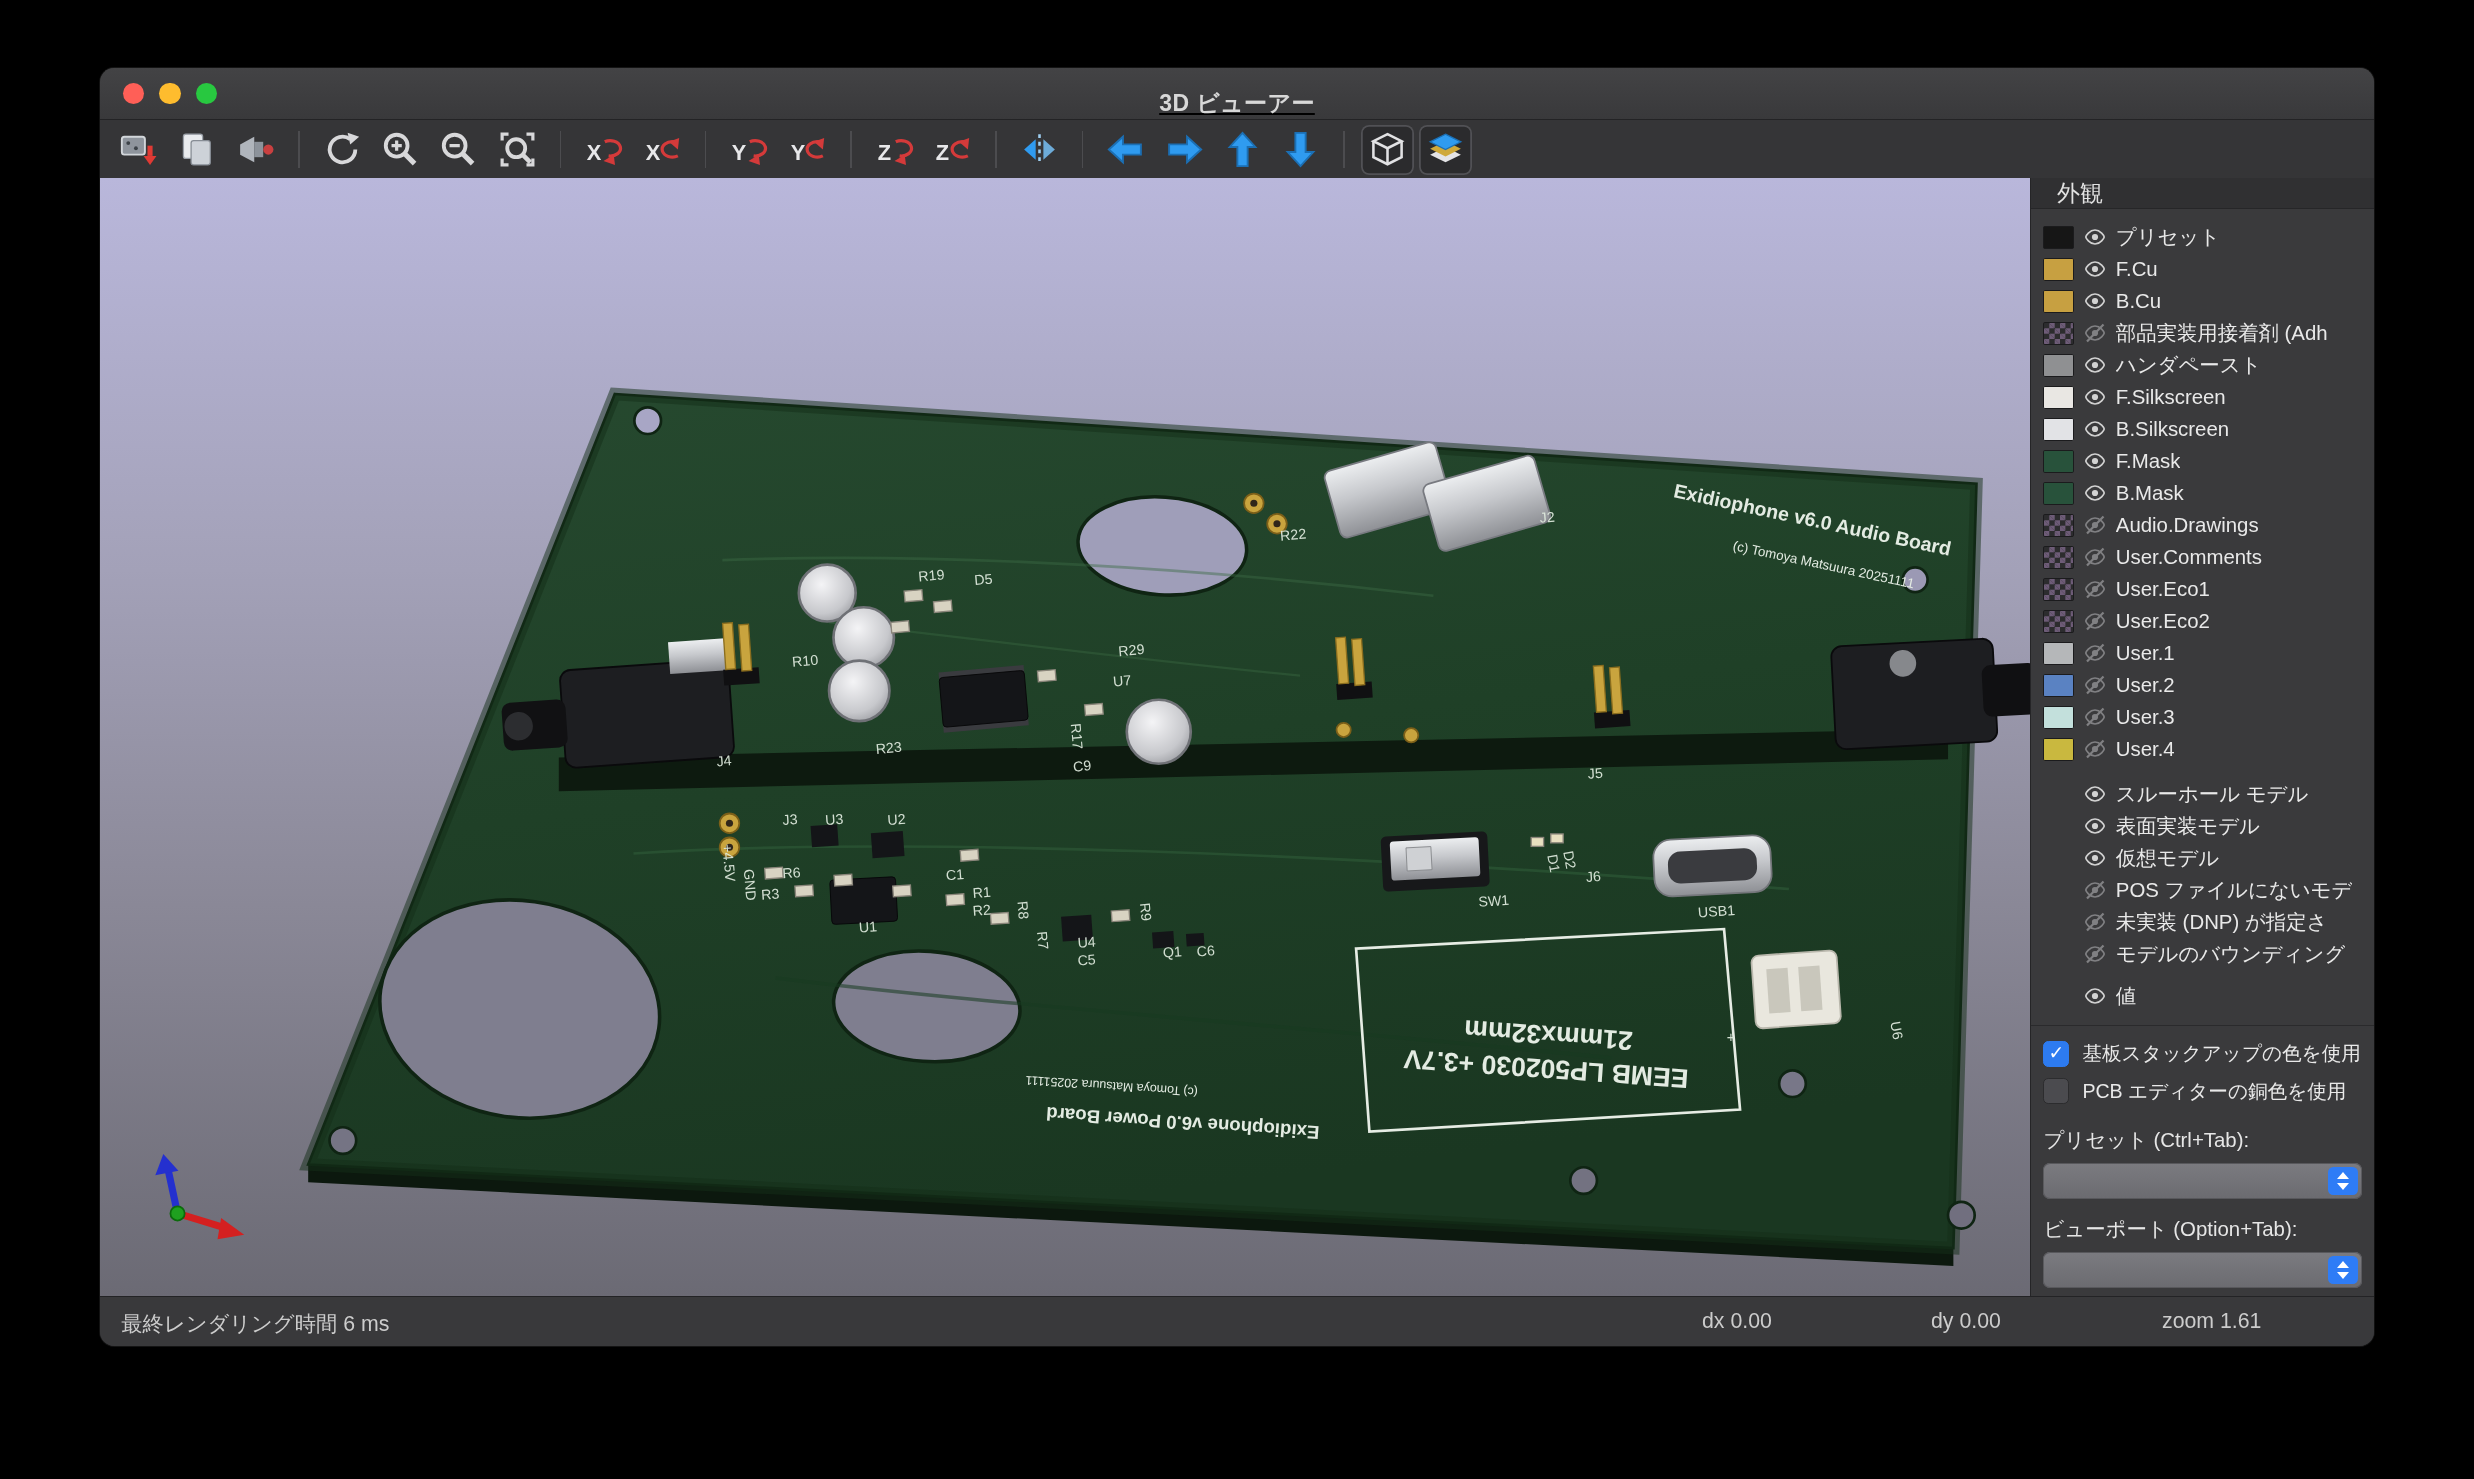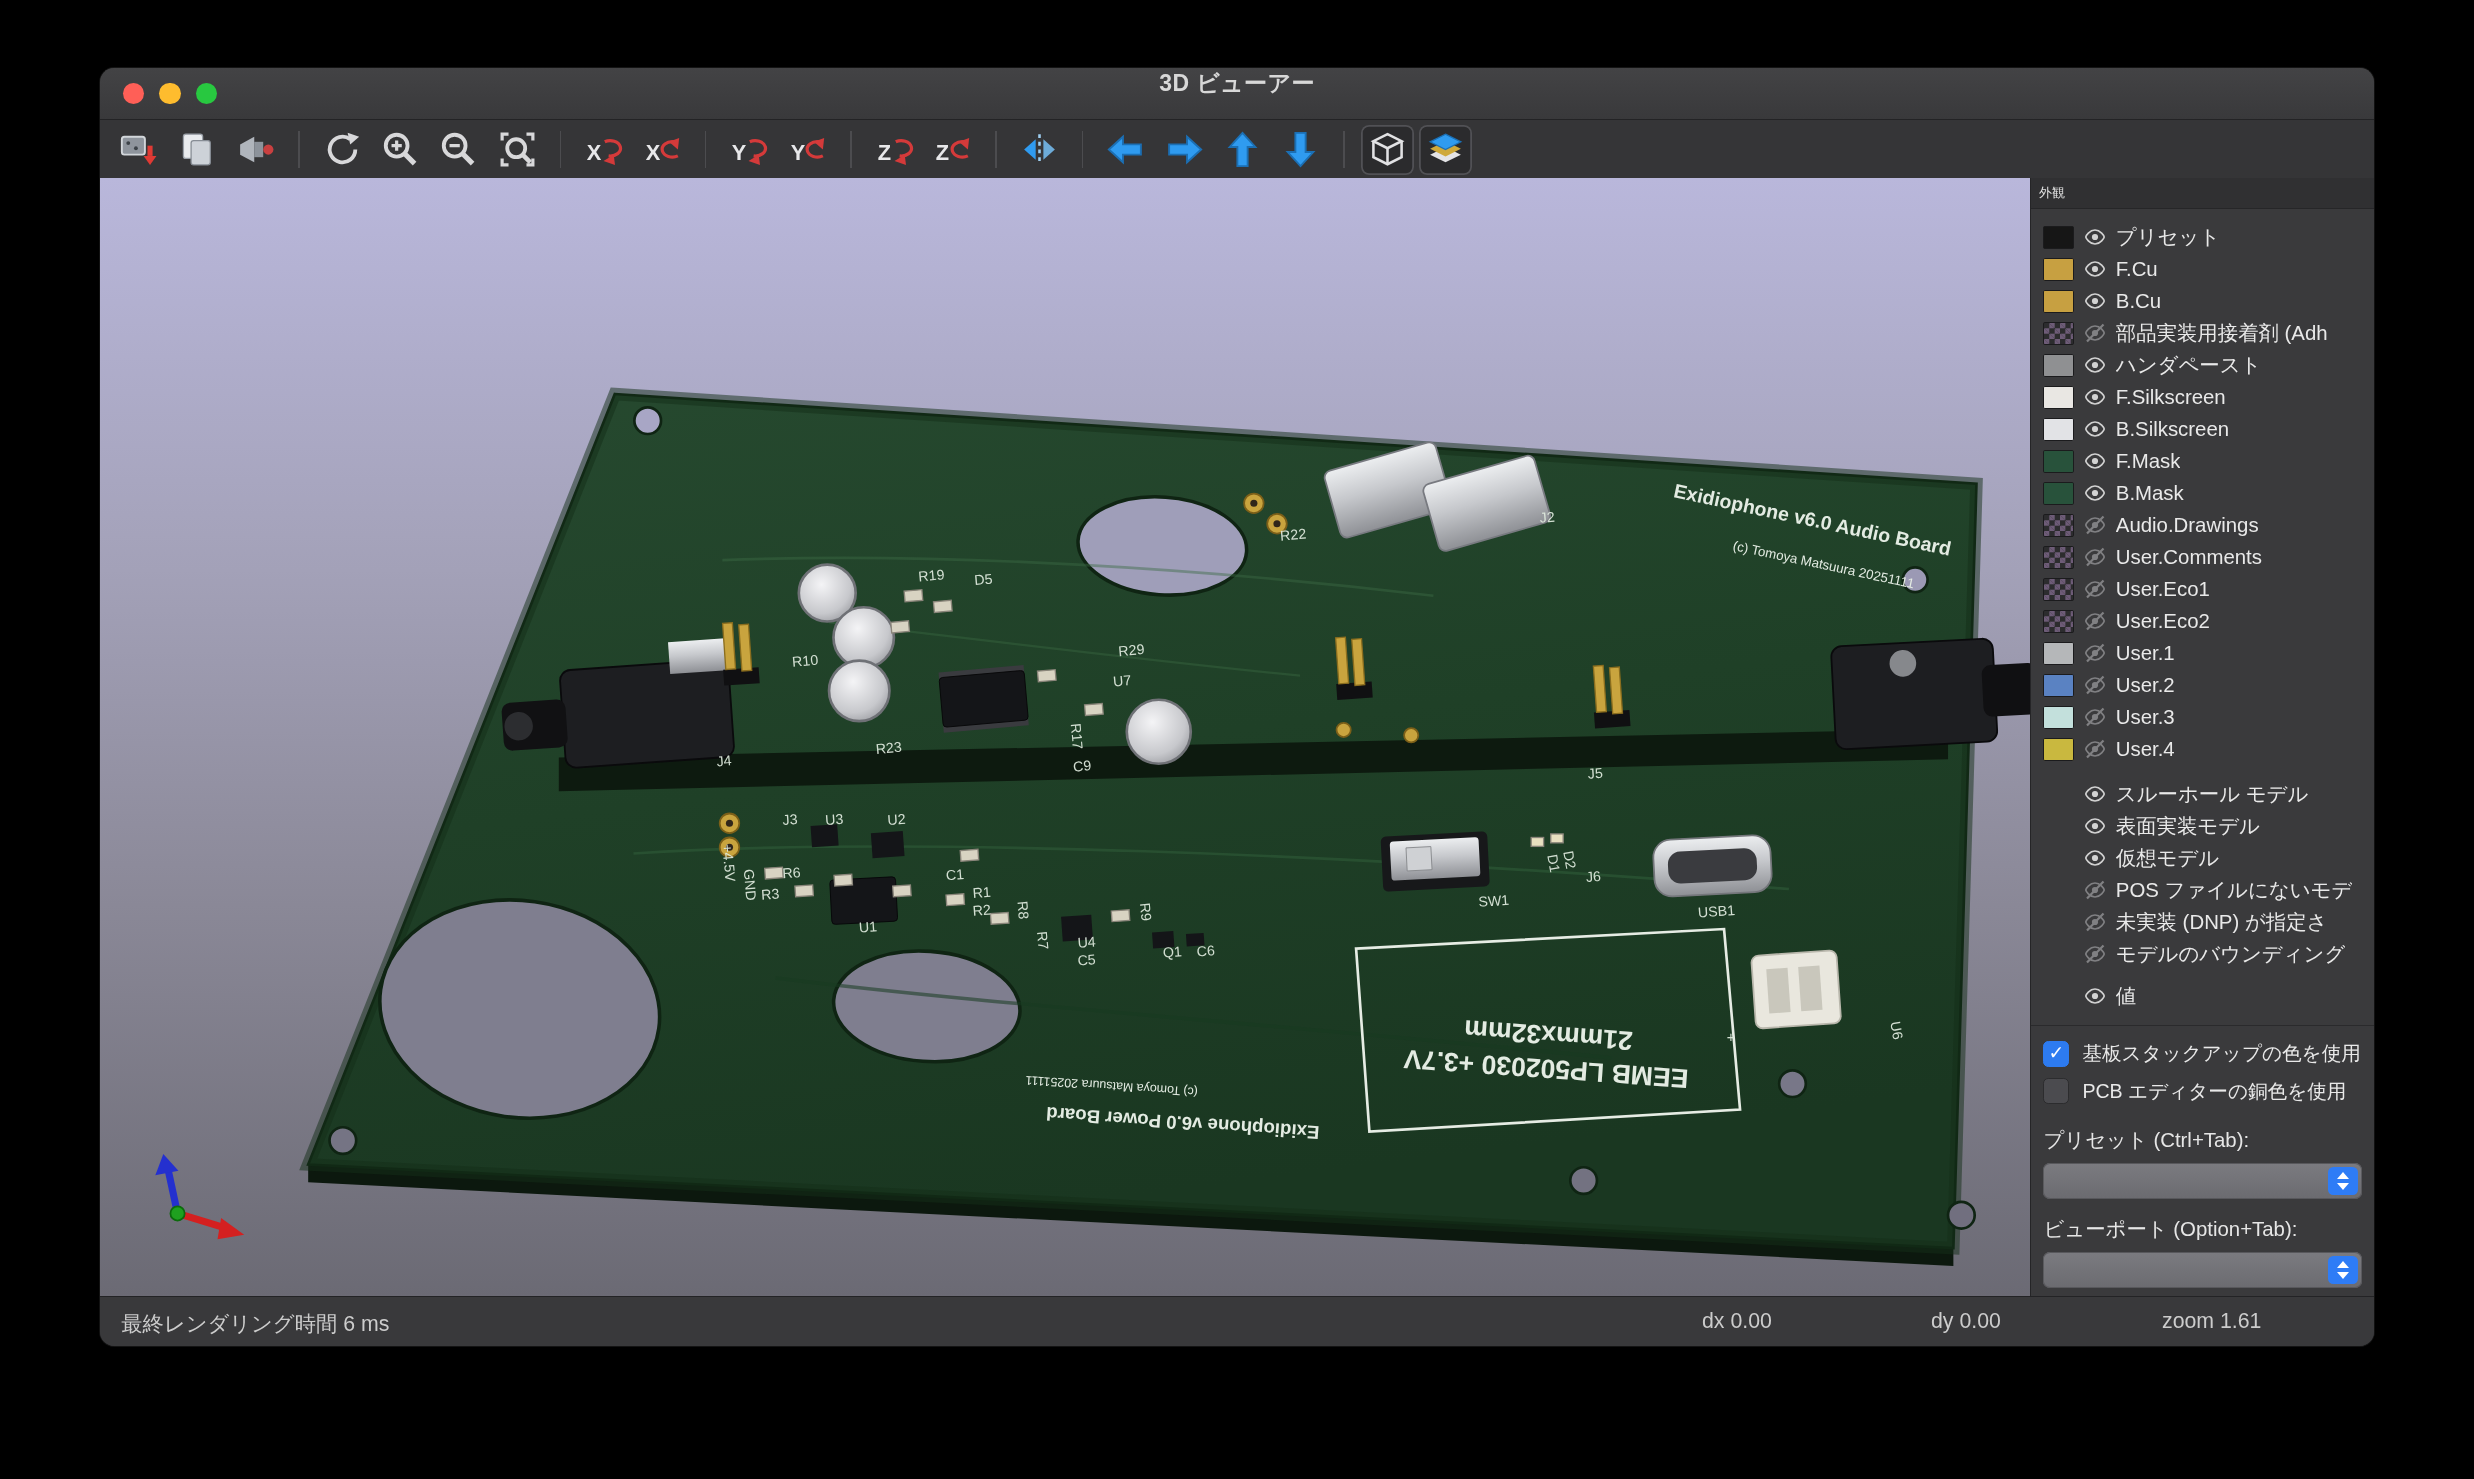--- a/index.html
+++ b/index.html
@@ -6,21 +6,21 @@
   body{width:2475px;height:1479px;position:relative;overflow:hidden;
        font-family:"Liberation Sans","DejaVu Sans",sans-serif;}
 
   .window{position:absolute;left:100px;top:68px;width:2274px;height:1278px;
           background:#323234;border-radius:14.2px;overflow:hidden;
           box-shadow:0 0 0 0.9px #141414,0 27px 71px rgba(0,0,0,.65);}
 
   
   .titlebar{height:51px;background:linear-gradient(#434345,#39393b);
             border-bottom:0.9px solid #232325;position:relative;
-            display:flex;align-items:flex-start;justify-content:center;}
+            display:flex;align-items:flex-end;justify-content:center;text-decoration:underline;}
   .traffic{position:absolute;left:23px;top:0;height:100%;display:flex;align-items:center;gap:15px;}
   .light{width:21.3px;height:21.3px;border-radius:50%;}
   .light.red{background:#ff5f57;} .light.yellow{background:#febc2e;} .light.green{background:#28c840;}
   .title{color:#d8d8d8;font-size:23px;font-weight:600;letter-spacing:0.4px;}
 
   
   .toolbar{height:59px;background:#353537;border-bottom:0.9px solid #222224;
            display:flex;align-items:center;padding:0 12.4px;gap:5.3px;}
   .tb-btn{width:53px;height:50px;border-radius:8px;display:flex;align-items:center;justify-content:center;flex:none;}
   .tb-btn svg{width:41px;height:41px;}
@@ -29,21 +29,21 @@
 
   
   .content{position:absolute;top:110px;bottom:49px;left:0;right:0;display:flex;}
   .viewport{width:1930px;height:100%;position:relative;flex:none;
             background:linear-gradient(180deg,#b9b7db 0%,#a3a1b8 35%,#8a8897 65%,#6b6a74 100%);}
   .viewport svg{position:absolute;left:0;top:0;}
 
   
   .panel{flex:1;background:#3a3a3c;border-left:0.9px solid #252527;display:flex;flex-direction:column;overflow:hidden;}
   .panel-header{height:30px;background:#303032;border-bottom:0.9px solid #262628;
-                color:#e2e2e2;font-size:13px;display:flex;align-items:center;padding:0 8px;flex:none;}
+                color:#e2e2e2;font-size:23px;display:flex;align-items:center;padding:0 26px;flex:none;}
   .layer-list{margin-top:12.4px;}
   .layer-row{display:flex;align-items:center;height:32px;padding-left:12.4px;gap:9px;
              color:#e9e9e9;font-size:20.4px;white-space:nowrap;overflow:hidden;}
   .swatch{width:28.4px;height:21.3px;border:0.9px solid #1b1b1d;flex:none;border-radius:1.8px;}
   .swatch.blank{visibility:hidden;}
   .checker{background:#2c2c2e;
      background-image:linear-gradient(45deg,#6e5c78 25%,transparent 25%,transparent 75%,#6e5c78 75%),
                       linear-gradient(45deg,#6e5c78 25%,transparent 25%,transparent 75%,#6e5c78 75%);
      background-size:10.7px 10.7px;background-position:0 0,5.3px 5.3px;}
   .eye{width:24px;height:24px;flex:none;color:#d2d2d2;}

